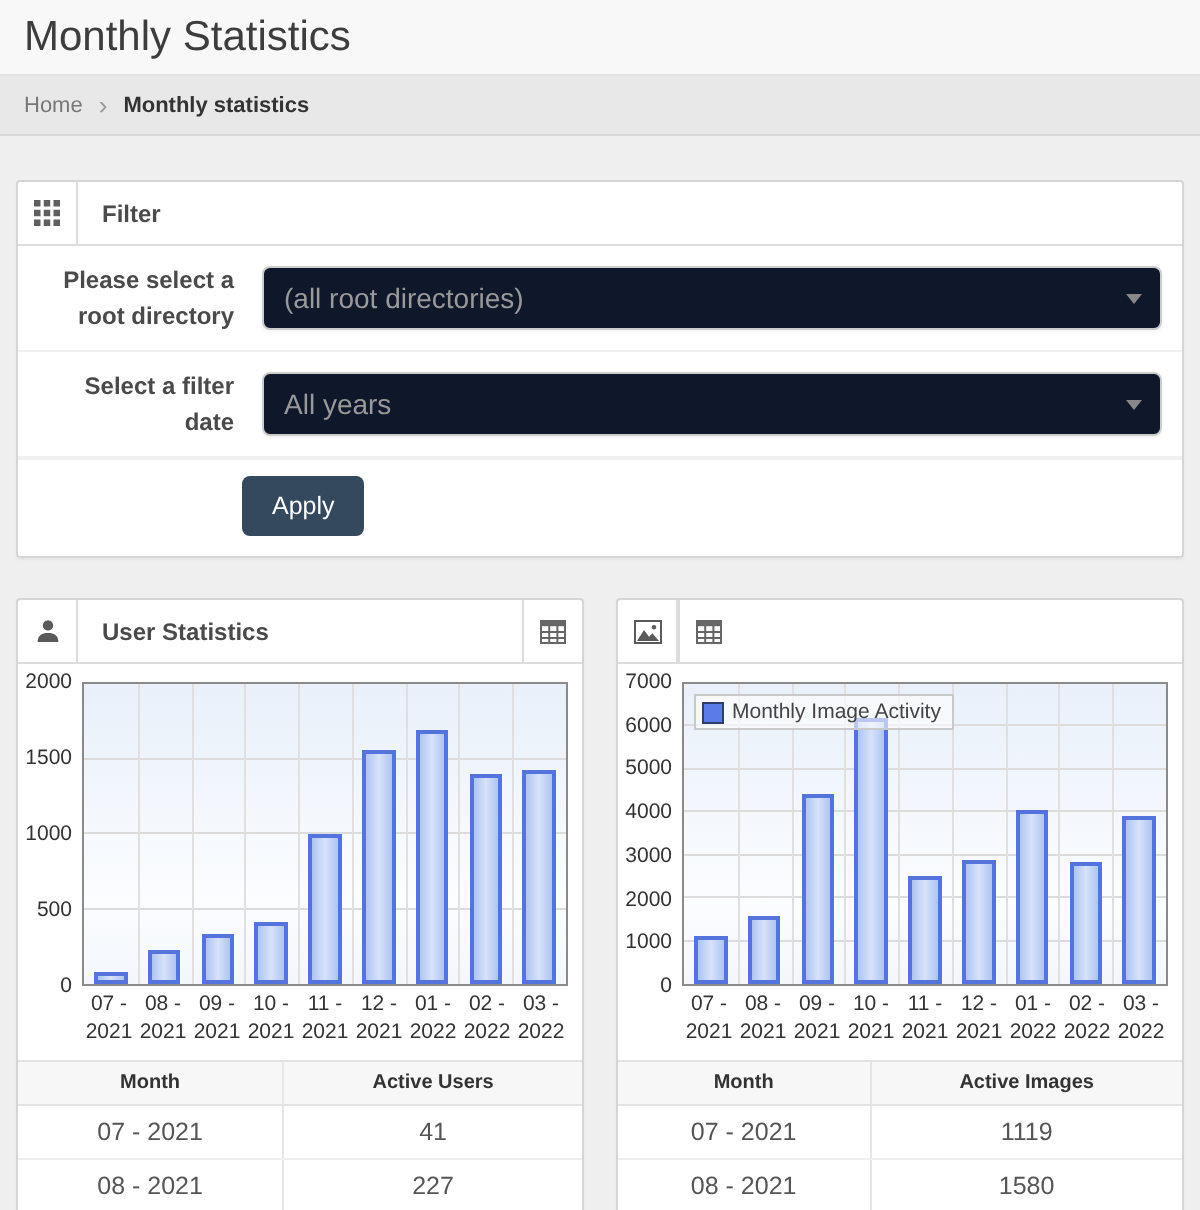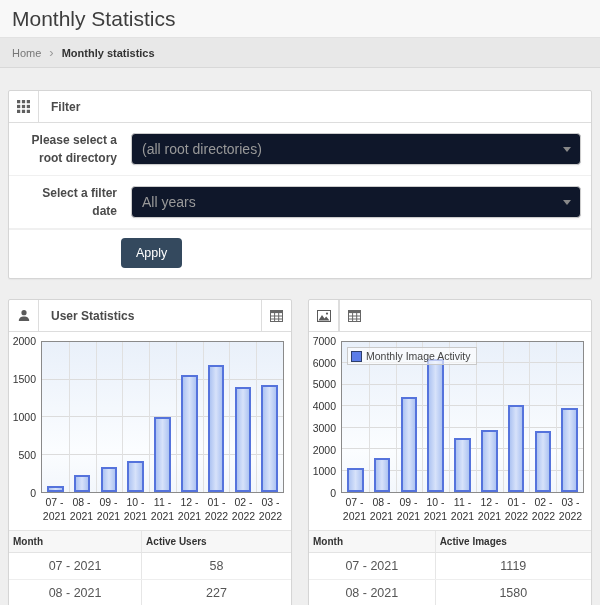--- a/index.html
+++ b/index.html
@@ -96,21 +96,21 @@
   }
   .legend-swatch { width:11px; height:11px; flex:none; background:var(--legend-swatch,#5b7ce8); border:1px solid #2d3e6b; }
   .x-axis { display:flex; margin-top:3px; }
   .x-tick { flex:1; text-align:center; font-size:10.5px; color:#333; line-height:1.3; }
 
   
   table.stat-table { width:100%; border-collapse:collapse; margin-top:2px; }
   .stat-table th {
     font-size:10px; font-weight:bold; color:#333; background:#f7f7f7;
     border-top:1px solid #e3e3e3; border-bottom:1px solid #e3e3e3;
-    padding:5px 4px; text-align:left;
+    padding:5px 4px; text-align:center;
   }
   .stat-table th + th, .stat-table td + td { border-left:1px solid #e6e6e6; }
   .stat-table td {
     font-size:12.5px; color:#555; text-align:center; padding:6px 4px;
     border-bottom:1px solid #eee;
   }
   svg.ico { display:block; }
 </style>
 </head>
 <body>
@@ -264,21 +264,21 @@
       <table class="stat-table">
           <thead>
             <tr>
               <th>Month</th>
               <th>Active Users</th>
             </tr>
           </thead>
           <tbody>
             <tr>
               <td>07 - 2021</td>
-              <td>58</td>
+              <td>41</td>
             </tr>
             <tr>
               <td>08 - 2021</td>
               <td>227</td>
             </tr>
           </tbody>
         </table>
     </section>
 
     <section class="card panel">

